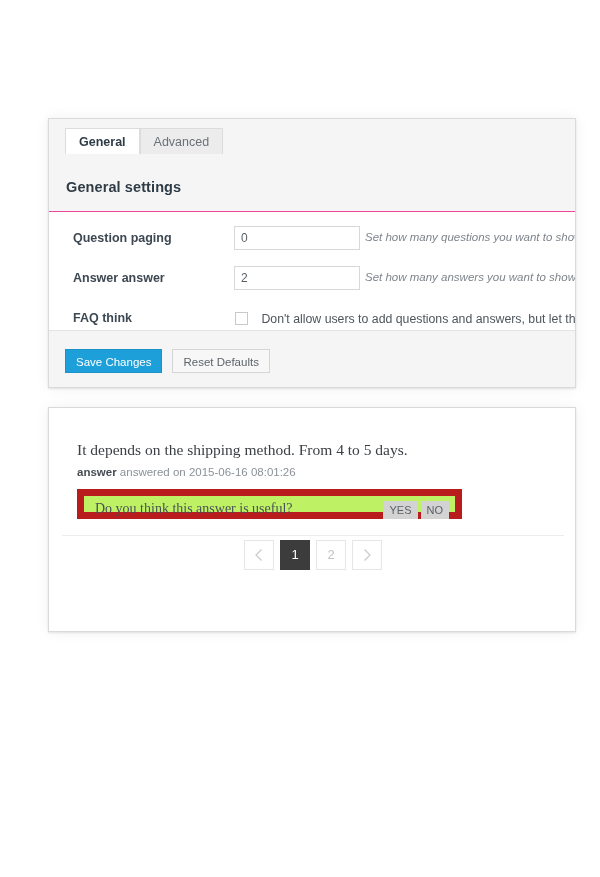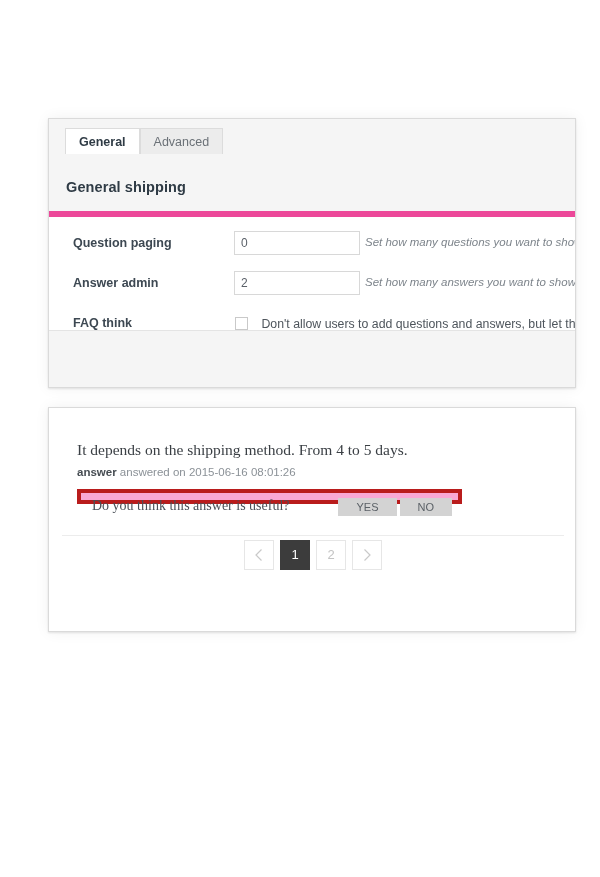--- a/index.html
+++ b/index.html
@@ -91,21 +91,21 @@
     letter-spacing: .1px;
   }
 
   .settings-panel {
     position: absolute;
     left: 0;
     top: 92px;
     width: 528px;
     height: 120px;
     background: #ffffff;
-    border-top: 6px solid #ec4899;
+    border-top: 1px solid #ec4899;
     border-bottom: 1px solid #e4e4e4;
     box-sizing: border-box;
     overflow: hidden;
   }
   .srow {
     position: absolute;
     left: 0;
     width: 100%;
     height: 40px;
   }
@@ -223,43 +223,43 @@
   }
   .answer-meta b {
     color: #474d53;
   }
 
   .useful-bar {
     position: absolute;
     left: 28px;
     top: 81px;
     width: 385px;
-    height: 15px;
-    border: 4px solid #b91c1c;
-    background: #f9a8d4;
+    height: 30px;
+    border: 7px solid #b91c1c;
+    background: #bef264;
     box-sizing: border-box;
   }
   .useful-q {
     position: absolute;
     left: 11px;
     top: 5px;
     font-family: "Liberation Serif", serif;
     font-size: 14px;
     color: #4a5057;
   }
   .vote-group {
     position: absolute;
     right: 6px;
     top: 5px;
   }
   .vote-btn {
     display: inline-block;
     height: 18px;
     line-height: 18px;
-    padding: 0 18px;
+    padding: 0 6px;
     background: #d3d3d3;
     color: #5b6167;
     font-size: 11px;
     margin-left: 3px;
     cursor: pointer;
     vertical-align: top;
   }
 
   .report-box {
     position: absolute;
@@ -334,46 +334,53 @@
   <div class="card" id="settings-card">
 
     <div class="tabbar">
       <div class="tab active">
         <span>General</span>
       </div><div class="tab inactive">
         <span>Advanced</span>
       </div>
     </div>
 
-    <div class="section-title">General shipping</div>
+    <div class="section-title">General settings</div>
 
     <div class="settings-panel">
 
       <div class="srow r0">
         <div class="slabel">Question paging</div>
         <input class="sinput" type="text" value="0" style="">
         <div class="shelp">Set how many questions you want to show for each page</div>
       </div>
 
       <div class="srow r1">
-        <div class="slabel">Answer admin</div>
+        <div class="slabel">Answer answer</div>
         <input class="sinput" type="text" value="2" style="">
         <div class="shelp">Set how many answers you want to show for each question</div>
       </div>
 
       <div class="srow r2">
         <div class="slabel">FAQ think</div>
         <div class="scheck-wrap">
           <span class="scheckbox"></span>
           <span class="scheck-text">Don't allow users to add questions and answers, but let them read them</span>
         </div>
       </div>
 
     </div>
 
+    <div class="btnrow">
+      <div class="btn btn-primary">
+        <span>Save Changes</span>
+      </div><div class="btn btn-default">
+        <span>Reset Defaults</span>
+      </div>
+    </div>
 
   </div>
 
   <div class="card" id="answer-card">
 
     <div class="answer-text">It depends on the shipping method. From 4 to 5 days.</div>
 
     <div class="answer-meta">
       <b>answer</b><span> answered on 2015-06-16 08:01:26</span>
     </div>

